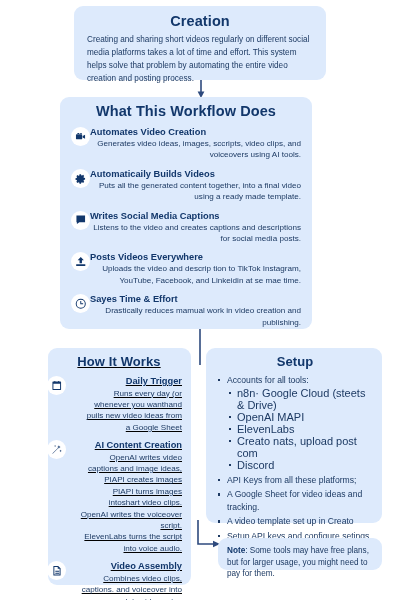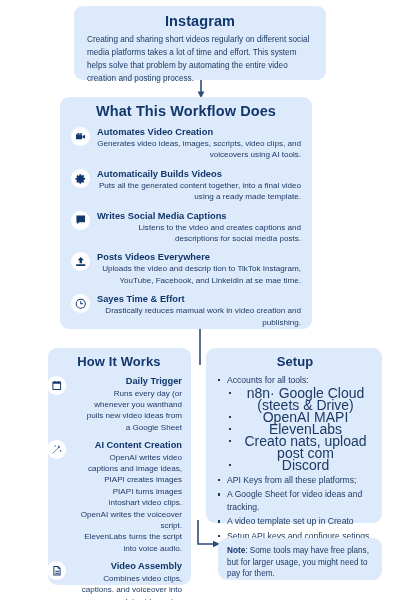--- a/index.html
+++ b/index.html
@@ -31,36 +31,36 @@
     font-size: 8.2px; line-height: 13px; color: #1d3a63; text-align: left;
   }
 
   
   #arrow1 { position: absolute; left: 196px; top: 80px; width: 10px; height: 18px; }
 
   
   #workflow { left: 60px; top: 97px; width: 252px; height: 232px; padding: 6px 11px 8px; }
   #workflow .card-title { font-size: 14.5px; margin-bottom: 7px; }
 
-  .feature { display: flex; gap: 7px; margin-bottom: 7px; align-items: flex-start; }
+  .feature { display: flex; margin-bottom: 7px; align-items: flex-start; }
   .fbadge {
     flex: 0 0 auto; width: 19px; height: 19px; border-radius: 50%;
     background: #ffffff; display: flex; align-items: center; justify-content: center;
     margin-top: 1px;
   }
   .fbadge svg { width: 11.5px; height: 11.5px; display: block; fill: #12376b; }
   .ftext { min-width: 0; }
   .fhead { font-size: 9.3px; font-weight: bold; color: #12376b; line-height: 12px; }
   .fdesc { font-size: 8.1px; line-height: 11.4px; color: #1d3a63; text-align: right; }
 
   
   #branch { position: absolute; left: 150px; top: 329px; width: 100px; height: 36px; }
 
   
-  #howitworks { left: 48px; top: 348px; width: 143px; height: 237px; padding: 6px 9px 0 8px; }
+  #howitworks { left: 48px; top: 348px; width: 143px; height: 237px; padding: 6px 9px 0 8px; text-decoration: underline; }
   #howitworks .card-title { font-size: 13px; margin-bottom: 6px; }
 
   .step { position: relative; padding-left: 24px; margin-bottom: 6px; text-align: right; }
   .sbadge {
     position: absolute; left: -9px; top: 1px;
     width: 19px; height: 19px; border-radius: 50%; background: #ffffff;
     display: flex; align-items: center; justify-content: center;
   }
   .sbadge svg { width: 11.5px; height: 11.5px; display: block; fill: #12376b; }
   .shead { font-size: 9.3px; font-weight: bold; color: #12376b; line-height: 12.5px; }
@@ -74,42 +74,42 @@
     position: relative; padding-left: 11px;
     font-size: 8.6px; line-height: 12.2px; color: #1d3a63; margin-bottom: 2.5px;
   }
   .slist > li::before {
     content: ""; position: absolute; left: 2px; top: 5px;
     width: 2.4px; height: 2.4px; background: #1d3a63; border-radius: 0;
   }
   .sublist { list-style: none; margin-top: 1px; }
   .sublist > li {
     position: relative; padding-left: 10px;
-    font-size: 14px; line-height: 12px; color: #1d3a63; margin-bottom: 0; text-align: center;
+    font-size: 11px; line-height: 12px; color: #1d3a63; margin-bottom: 0;
   }
   .sublist > li::before {
     content: ""; position: absolute; left: 2px; top: 5px;
     width: 2.2px; height: 2.2px; background: #1d3a63;
   }
 
   
   #arrow2 { position: absolute; left: 196px; top: 520px; width: 26px; height: 32px; }
 
   
-  #note { left: 218px; top: 538px; width: 164px; height: 42px; padding: 7px 9px; }
+  #note { left: 218px; top: 538px; width: 164px; height: 32px; padding: 7px 9px; }
   #note .ntext { font-size: 8.2px; line-height: 11.6px; color: #1d3a63; }
   #note .nlabel { font-weight: bold; color: #12376b; }
 </style>
 </head>
 <body>
 
 <div id="canvas">
 
   <div class="card" id="overview">
-    <div class="card-title">Instagram</div>
+    <div class="card-title">Creation</div>
     <div class="body">Creating and sharing short videos regularly on different social media platforms takes a lot of time and effort. This system helps solve that problem by automating the entire video creation and posting process.</div>
   </div>
 
   <svg id="arrow1" viewBox="0 0 10 18">
     <line x1="5" y1="0" x2="5" y2="12" stroke="#2e4a7d" stroke-width="1.6"></line>
     <polygon points="5,18 1.6,11.5 8.4,11.5" fill="#2e4a7d"></polygon>
   </svg>
 
   <div class="card" id="workflow">
     <div class="card-title">What This Workflow Does</div>

